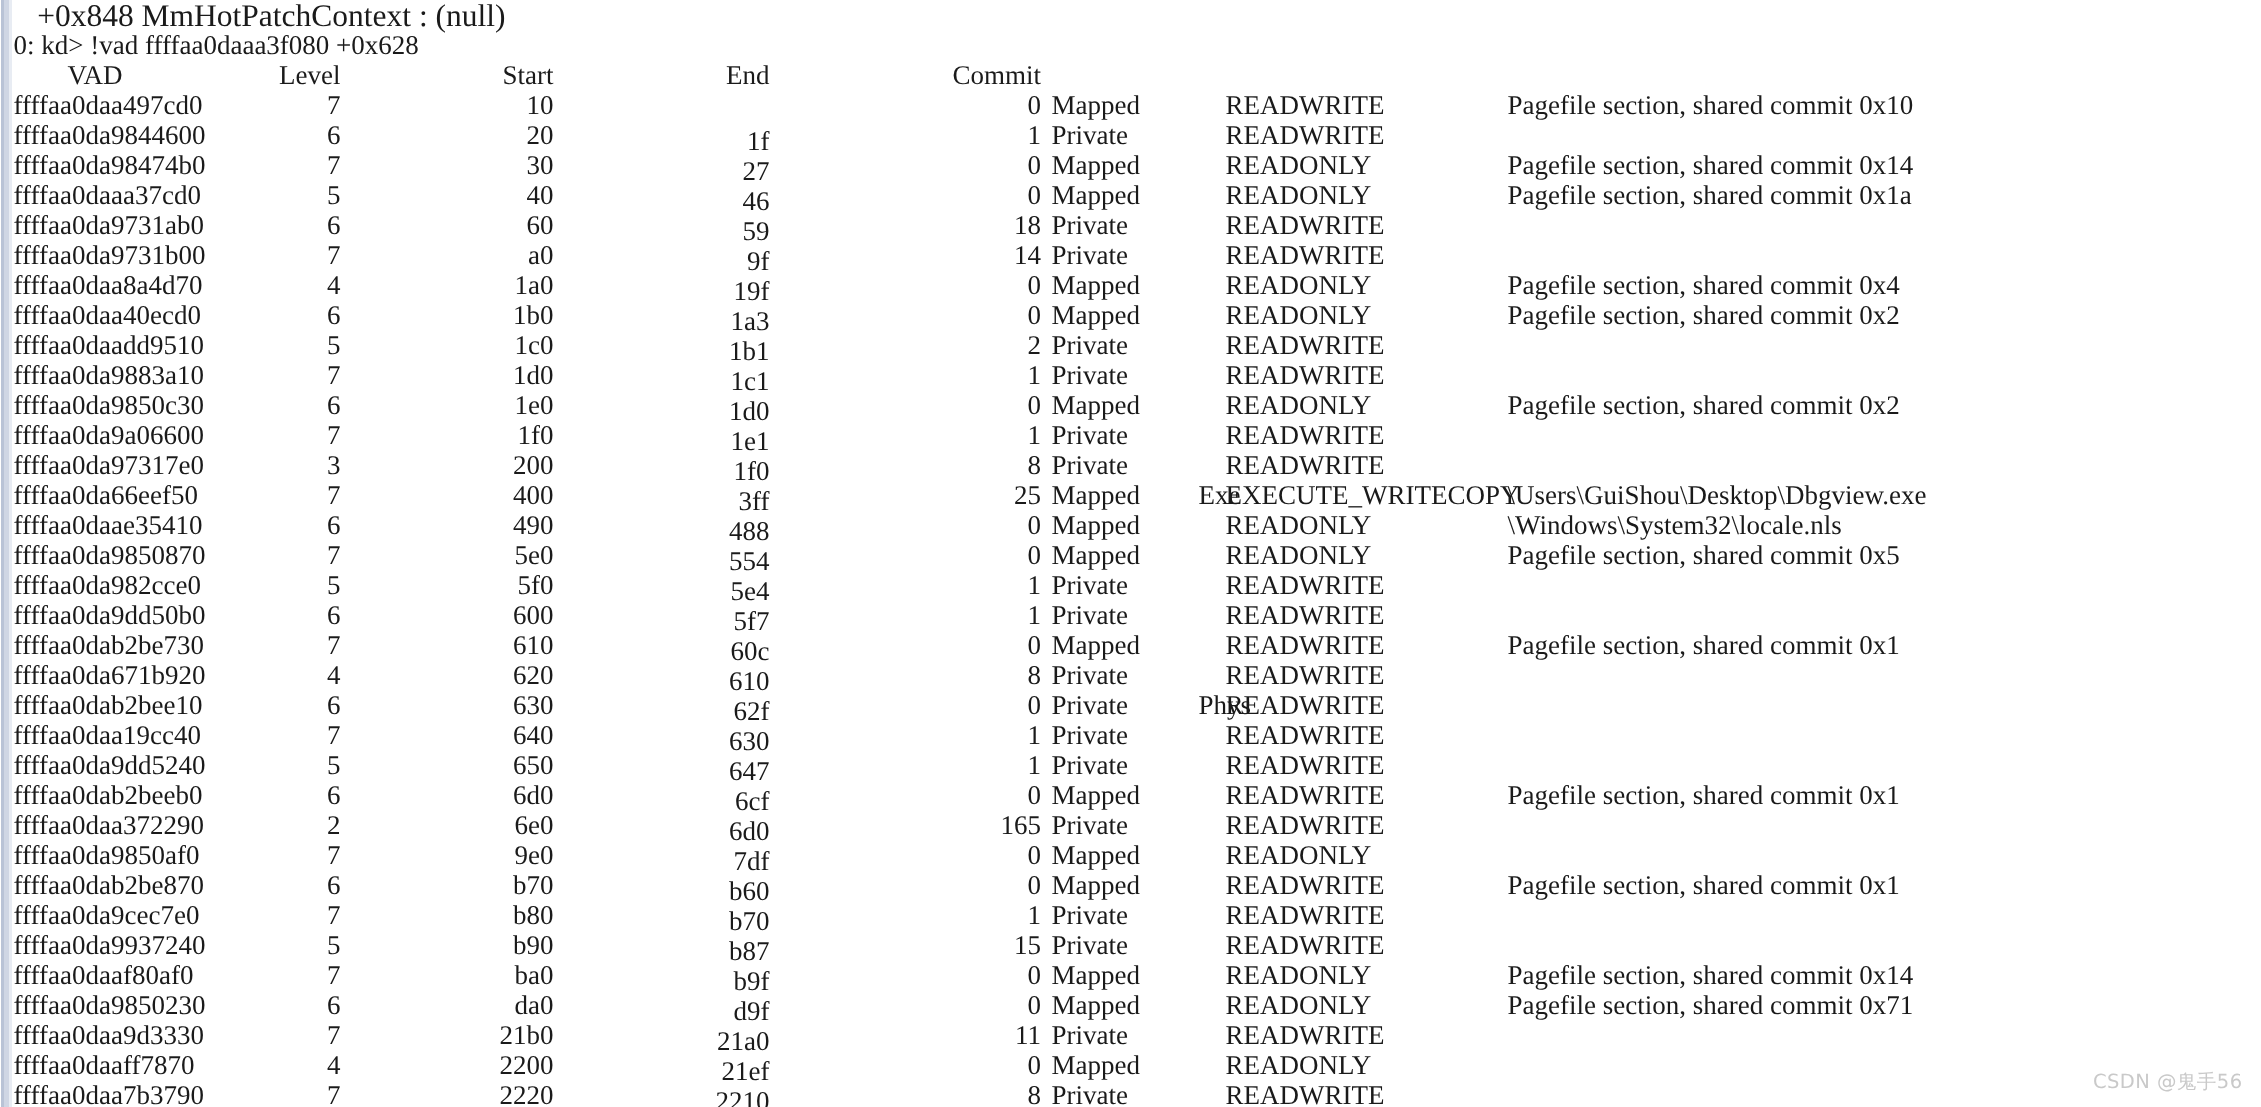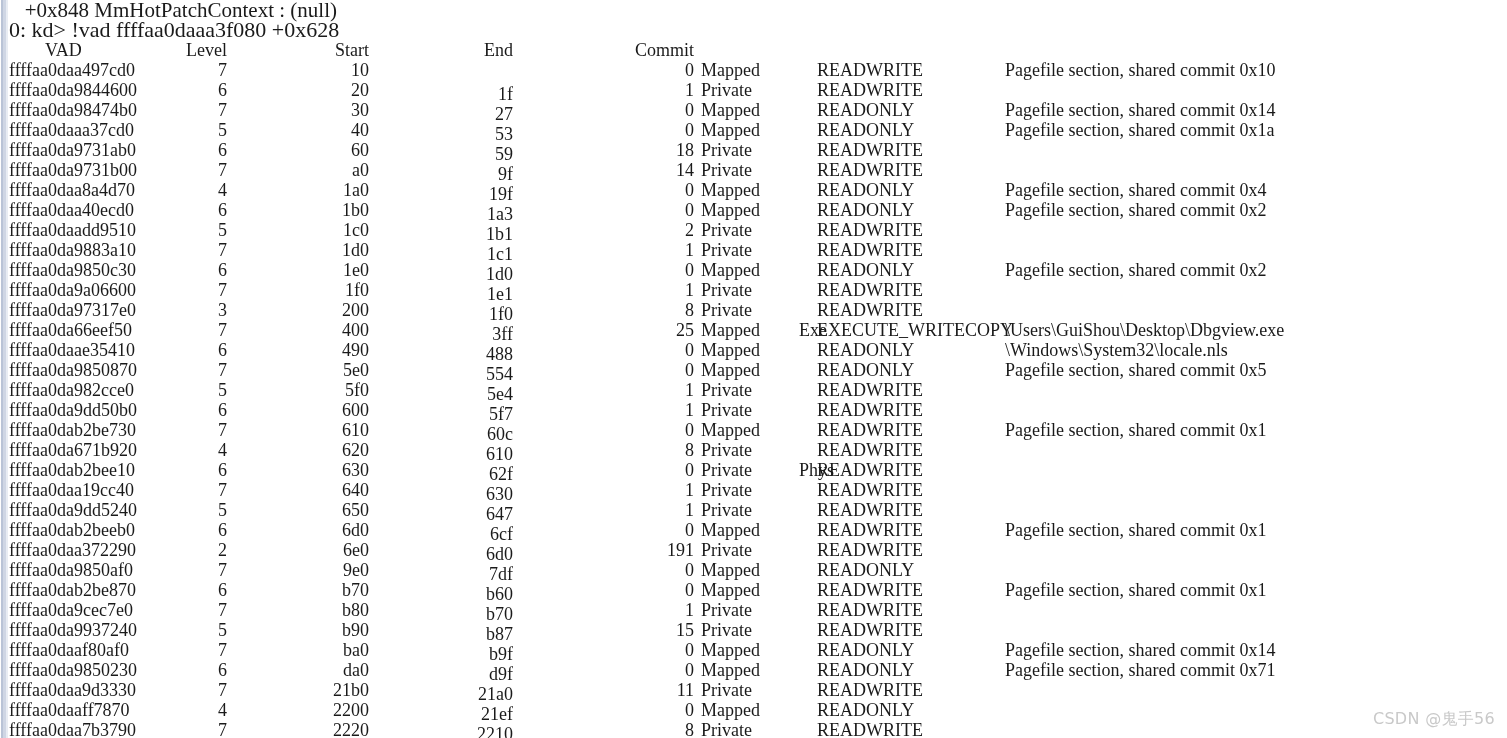--- a/index.html
+++ b/index.html
@@ -78,29 +78,29 @@
   .c-prot   { left: 808px; width: 195px; text-align: left; }
   .c-desc   { left: 996px; width: 470px; text-align: left; }
 
   
   .h-vad    { left: 0px;   width: 168px; text-align: left; padding-left: 36px; }
   .h-level  { left: 78px;  width: 140px; text-align: right; }
   .h-start  { left: 220px; width: 140px; text-align: right; }
   .h-end    { left: 372px; width: 132px; text-align: right; }
   .h-commit { left: 540px; width: 145px; text-align: right; }
 
-  .cmdline { position: absolute; left: 0; top: 0; white-space: pre; font-size: 22px; }
+  .cmdline { position: absolute; left: 0; top: 0; white-space: pre; font-size: 18px; }
   .struct-line { position: absolute; left: 0; top: 0; white-space: pre; font-size: 21px; }
 
   #watermark {
     position: absolute;
     right: 12px;
     bottom: 8px;
     font-family: "DejaVu Sans", "Liberation Sans", sans-serif;
-    font-size: 16px;
+    font-size: 13px;
     color: #c9c9c9;
     white-space: pre;
     letter-spacing: 0.3px;
     text-align: right;
   }
 </style>
 </head>
 <body>
 
 <div id="console-window">
@@ -121,21 +121,21 @@
       <span class="seg h-vad">VAD</span>
       <span class="seg h-level">Level</span>
       <span class="seg h-start">Start</span>
       <span class="seg h-end">End</span>
       <span class="seg h-commit">Commit</span>
     </div>
 
     <div id="rows">
         <div class="line"><span class="seg c-vad">ffffaa0daa497cd0</span><span class="seg c-level">7</span><span class="seg c-start">10</span><span class="seg c-end">1f</span><span class="seg c-commit">0</span><span class="seg c-type">Mapped</span><span class="seg c-exe"></span><span class="seg c-prot">READWRITE</span><span class="seg c-desc">Pagefile section, shared commit 0x10</span></div>
         <div class="line"><span class="seg c-vad">ffffaa0da9844600</span><span class="seg c-level">6</span><span class="seg c-start">20</span><span class="seg c-end">27</span><span class="seg c-commit">1</span><span class="seg c-type">Private</span><span class="seg c-exe"></span><span class="seg c-prot">READWRITE</span><span class="seg c-desc"></span></div>
-        <div class="line"><span class="seg c-vad">ffffaa0da98474b0</span><span class="seg c-level">7</span><span class="seg c-start">30</span><span class="seg c-end">53</span><span class="seg c-commit">0</span><span class="seg c-type">Mapped</span><span class="seg c-exe"></span><span class="seg c-prot">READONLY</span><span class="seg c-desc">Pagefile section, shared commit 0x14</span></div>
+        <div class="line"><span class="seg c-vad">ffffaa0da98474b0</span><span class="seg c-level">7</span><span class="seg c-start">30</span><span class="seg c-end">46</span><span class="seg c-commit">0</span><span class="seg c-type">Mapped</span><span class="seg c-exe"></span><span class="seg c-prot">READONLY</span><span class="seg c-desc">Pagefile section, shared commit 0x14</span></div>
         <div class="line"><span class="seg c-vad">ffffaa0daaa37cd0</span><span class="seg c-level">5</span><span class="seg c-start">40</span><span class="seg c-end">59</span><span class="seg c-commit">0</span><span class="seg c-type">Mapped</span><span class="seg c-exe"></span><span class="seg c-prot">READONLY</span><span class="seg c-desc">Pagefile section, shared commit 0x1a</span></div>
         <div class="line"><span class="seg c-vad">ffffaa0da9731ab0</span><span class="seg c-level">6</span><span class="seg c-start">60</span><span class="seg c-end">9f</span><span class="seg c-commit">18</span><span class="seg c-type">Private</span><span class="seg c-exe"></span><span class="seg c-prot">READWRITE</span><span class="seg c-desc"></span></div>
         <div class="line"><span class="seg c-vad">ffffaa0da9731b00</span><span class="seg c-level">7</span><span class="seg c-start">a0</span><span class="seg c-end">19f</span><span class="seg c-commit">14</span><span class="seg c-type">Private</span><span class="seg c-exe"></span><span class="seg c-prot">READWRITE</span><span class="seg c-desc"></span></div>
         <div class="line"><span class="seg c-vad">ffffaa0daa8a4d70</span><span class="seg c-level">4</span><span class="seg c-start">1a0</span><span class="seg c-end">1a3</span><span class="seg c-commit">0</span><span class="seg c-type">Mapped</span><span class="seg c-exe"></span><span class="seg c-prot">READONLY</span><span class="seg c-desc">Pagefile section, shared commit 0x4</span></div>
         <div class="line"><span class="seg c-vad">ffffaa0daa40ecd0</span><span class="seg c-level">6</span><span class="seg c-start">1b0</span><span class="seg c-end">1b1</span><span class="seg c-commit">0</span><span class="seg c-type">Mapped</span><span class="seg c-exe"></span><span class="seg c-prot">READONLY</span><span class="seg c-desc">Pagefile section, shared commit 0x2</span></div>
         <div class="line"><span class="seg c-vad">ffffaa0daadd9510</span><span class="seg c-level">5</span><span class="seg c-start">1c0</span><span class="seg c-end">1c1</span><span class="seg c-commit">2</span><span class="seg c-type">Private</span><span class="seg c-exe"></span><span class="seg c-prot">READWRITE</span><span class="seg c-desc"></span></div>
         <div class="line"><span class="seg c-vad">ffffaa0da9883a10</span><span class="seg c-level">7</span><span class="seg c-start">1d0</span><span class="seg c-end">1d0</span><span class="seg c-commit">1</span><span class="seg c-type">Private</span><span class="seg c-exe"></span><span class="seg c-prot">READWRITE</span><span class="seg c-desc"></span></div>
         <div class="line"><span class="seg c-vad">ffffaa0da9850c30</span><span class="seg c-level">6</span><span class="seg c-start">1e0</span><span class="seg c-end">1e1</span><span class="seg c-commit">0</span><span class="seg c-type">Mapped</span><span class="seg c-exe"></span><span class="seg c-prot">READONLY</span><span class="seg c-desc">Pagefile section, shared commit 0x2</span></div>
         <div class="line"><span class="seg c-vad">ffffaa0da9a06600</span><span class="seg c-level">7</span><span class="seg c-start">1f0</span><span class="seg c-end">1f0</span><span class="seg c-commit">1</span><span class="seg c-type">Private</span><span class="seg c-exe"></span><span class="seg c-prot">READWRITE</span><span class="seg c-desc"></span></div>
         <div class="line"><span class="seg c-vad">ffffaa0da97317e0</span><span class="seg c-level">3</span><span class="seg c-start">200</span><span class="seg c-end">3ff</span><span class="seg c-commit">8</span><span class="seg c-type">Private</span><span class="seg c-exe"></span><span class="seg c-prot">READWRITE</span><span class="seg c-desc"></span></div>
@@ -143,21 +143,21 @@
         <div class="line"><span class="seg c-vad">ffffaa0daae35410</span><span class="seg c-level">6</span><span class="seg c-start">490</span><span class="seg c-end">554</span><span class="seg c-commit">0</span><span class="seg c-type">Mapped</span><span class="seg c-exe"></span><span class="seg c-prot">READONLY</span><span class="seg c-desc">\Windows\System32\locale.nls</span></div>
         <div class="line"><span class="seg c-vad">ffffaa0da9850870</span><span class="seg c-level">7</span><span class="seg c-start">5e0</span><span class="seg c-end">5e4</span><span class="seg c-commit">0</span><span class="seg c-type">Mapped</span><span class="seg c-exe"></span><span class="seg c-prot">READONLY</span><span class="seg c-desc">Pagefile section, shared commit 0x5</span></div>
         <div class="line"><span class="seg c-vad">ffffaa0da982cce0</span><span class="seg c-level">5</span><span class="seg c-start">5f0</span><span class="seg c-end">5f7</span><span class="seg c-commit">1</span><span class="seg c-type">Private</span><span class="seg c-exe"></span><span class="seg c-prot">READWRITE</span><span class="seg c-desc"></span></div>
         <div class="line"><span class="seg c-vad">ffffaa0da9dd50b0</span><span class="seg c-level">6</span><span class="seg c-start">600</span><span class="seg c-end">60c</span><span class="seg c-commit">1</span><span class="seg c-type">Private</span><span class="seg c-exe"></span><span class="seg c-prot">READWRITE</span><span class="seg c-desc"></span></div>
         <div class="line"><span class="seg c-vad">ffffaa0dab2be730</span><span class="seg c-level">7</span><span class="seg c-start">610</span><span class="seg c-end">610</span><span class="seg c-commit">0</span><span class="seg c-type">Mapped</span><span class="seg c-exe"></span><span class="seg c-prot">READWRITE</span><span class="seg c-desc">Pagefile section, shared commit 0x1</span></div>
         <div class="line"><span class="seg c-vad">ffffaa0da671b920</span><span class="seg c-level">4</span><span class="seg c-start">620</span><span class="seg c-end">62f</span><span class="seg c-commit">8</span><span class="seg c-type">Private</span><span class="seg c-exe"></span><span class="seg c-prot">READWRITE</span><span class="seg c-desc"></span></div>
         <div class="line"><span class="seg c-vad">ffffaa0dab2bee10</span><span class="seg c-level">6</span><span class="seg c-start">630</span><span class="seg c-end">630</span><span class="seg c-commit">0</span><span class="seg c-type">Private</span><span class="seg c-exe">Phys</span><span class="seg c-prot">READWRITE</span><span class="seg c-desc"></span></div>
         <div class="line"><span class="seg c-vad">ffffaa0daa19cc40</span><span class="seg c-level">7</span><span class="seg c-start">640</span><span class="seg c-end">647</span><span class="seg c-commit">1</span><span class="seg c-type">Private</span><span class="seg c-exe"></span><span class="seg c-prot">READWRITE</span><span class="seg c-desc"></span></div>
         <div class="line"><span class="seg c-vad">ffffaa0da9dd5240</span><span class="seg c-level">5</span><span class="seg c-start">650</span><span class="seg c-end">6cf</span><span class="seg c-commit">1</span><span class="seg c-type">Private</span><span class="seg c-exe"></span><span class="seg c-prot">READWRITE</span><span class="seg c-desc"></span></div>
         <div class="line"><span class="seg c-vad">ffffaa0dab2beeb0</span><span class="seg c-level">6</span><span class="seg c-start">6d0</span><span class="seg c-end">6d0</span><span class="seg c-commit">0</span><span class="seg c-type">Mapped</span><span class="seg c-exe"></span><span class="seg c-prot">READWRITE</span><span class="seg c-desc">Pagefile section, shared commit 0x1</span></div>
-        <div class="line"><span class="seg c-vad">ffffaa0daa372290</span><span class="seg c-level">2</span><span class="seg c-start">6e0</span><span class="seg c-end">7df</span><span class="seg c-commit">191</span><span class="seg c-type">Private</span><span class="seg c-exe"></span><span class="seg c-prot">READWRITE</span><span class="seg c-desc"></span></div>
+        <div class="line"><span class="seg c-vad">ffffaa0daa372290</span><span class="seg c-level">2</span><span class="seg c-start">6e0</span><span class="seg c-end">7df</span><span class="seg c-commit">165</span><span class="seg c-type">Private</span><span class="seg c-exe"></span><span class="seg c-prot">READWRITE</span><span class="seg c-desc"></span></div>
         <div class="line"><span class="seg c-vad">ffffaa0da9850af0</span><span class="seg c-level">7</span><span class="seg c-start">9e0</span><span class="seg c-end">b60</span><span class="seg c-commit">0</span><span class="seg c-type">Mapped</span><span class="seg c-exe"></span><span class="seg c-prot">READONLY</span></div>
         <div class="line"><span class="seg c-vad">ffffaa0dab2be870</span><span class="seg c-level">6</span><span class="seg c-start">b70</span><span class="seg c-end">b70</span><span class="seg c-commit">0</span><span class="seg c-type">Mapped</span><span class="seg c-exe"></span><span class="seg c-prot">READWRITE</span><span class="seg c-desc">Pagefile section, shared commit 0x1</span></div>
         <div class="line"><span class="seg c-vad">ffffaa0da9cec7e0</span><span class="seg c-level">7</span><span class="seg c-start">b80</span><span class="seg c-end">b87</span><span class="seg c-commit">1</span><span class="seg c-type">Private</span><span class="seg c-exe"></span><span class="seg c-prot">READWRITE</span><span class="seg c-desc"></span></div>
         <div class="line"><span class="seg c-vad">ffffaa0da9937240</span><span class="seg c-level">5</span><span class="seg c-start">b90</span><span class="seg c-end">b9f</span><span class="seg c-commit">15</span><span class="seg c-type">Private</span><span class="seg c-exe"></span><span class="seg c-prot">READWRITE</span><span class="seg c-desc"></span></div>
         <div class="line"><span class="seg c-vad">ffffaa0daaf80af0</span><span class="seg c-level">7</span><span class="seg c-start">ba0</span><span class="seg c-end">d9f</span><span class="seg c-commit">0</span><span class="seg c-type">Mapped</span><span class="seg c-exe"></span><span class="seg c-prot">READONLY</span><span class="seg c-desc">Pagefile section, shared commit 0x14</span></div>
         <div class="line"><span class="seg c-vad">ffffaa0da9850230</span><span class="seg c-level">6</span><span class="seg c-start">da0</span><span class="seg c-end">21a0</span><span class="seg c-commit">0</span><span class="seg c-type">Mapped</span><span class="seg c-exe"></span><span class="seg c-prot">READONLY</span><span class="seg c-desc">Pagefile section, shared commit 0x71</span></div>
         <div class="line"><span class="seg c-vad">ffffaa0daa9d3330</span><span class="seg c-level">7</span><span class="seg c-start">21b0</span><span class="seg c-end">21ef</span><span class="seg c-commit">11</span><span class="seg c-type">Private</span><span class="seg c-exe"></span><span class="seg c-prot">READWRITE</span><span class="seg c-desc"></span></div>
         <div class="line"><span class="seg c-vad">ffffaa0daaff7870</span><span class="seg c-level">4</span><span class="seg c-start">2200</span><span class="seg c-end">2210</span><span class="seg c-commit">0</span><span class="seg c-type">Mapped</span><span class="seg c-exe"></span><span class="seg c-prot">READONLY</span></div>
         <div class="line"><span class="seg c-vad">ffffaa0daa7b3790</span><span class="seg c-level">7</span><span class="seg c-start">2220</span><span class="seg c-end">2227</span><span class="seg c-commit">8</span><span class="seg c-type">Private</span><span class="seg c-exe"></span><span class="seg c-prot">READWRITE</span><span class="seg c-desc"></span></div>
       </div>

